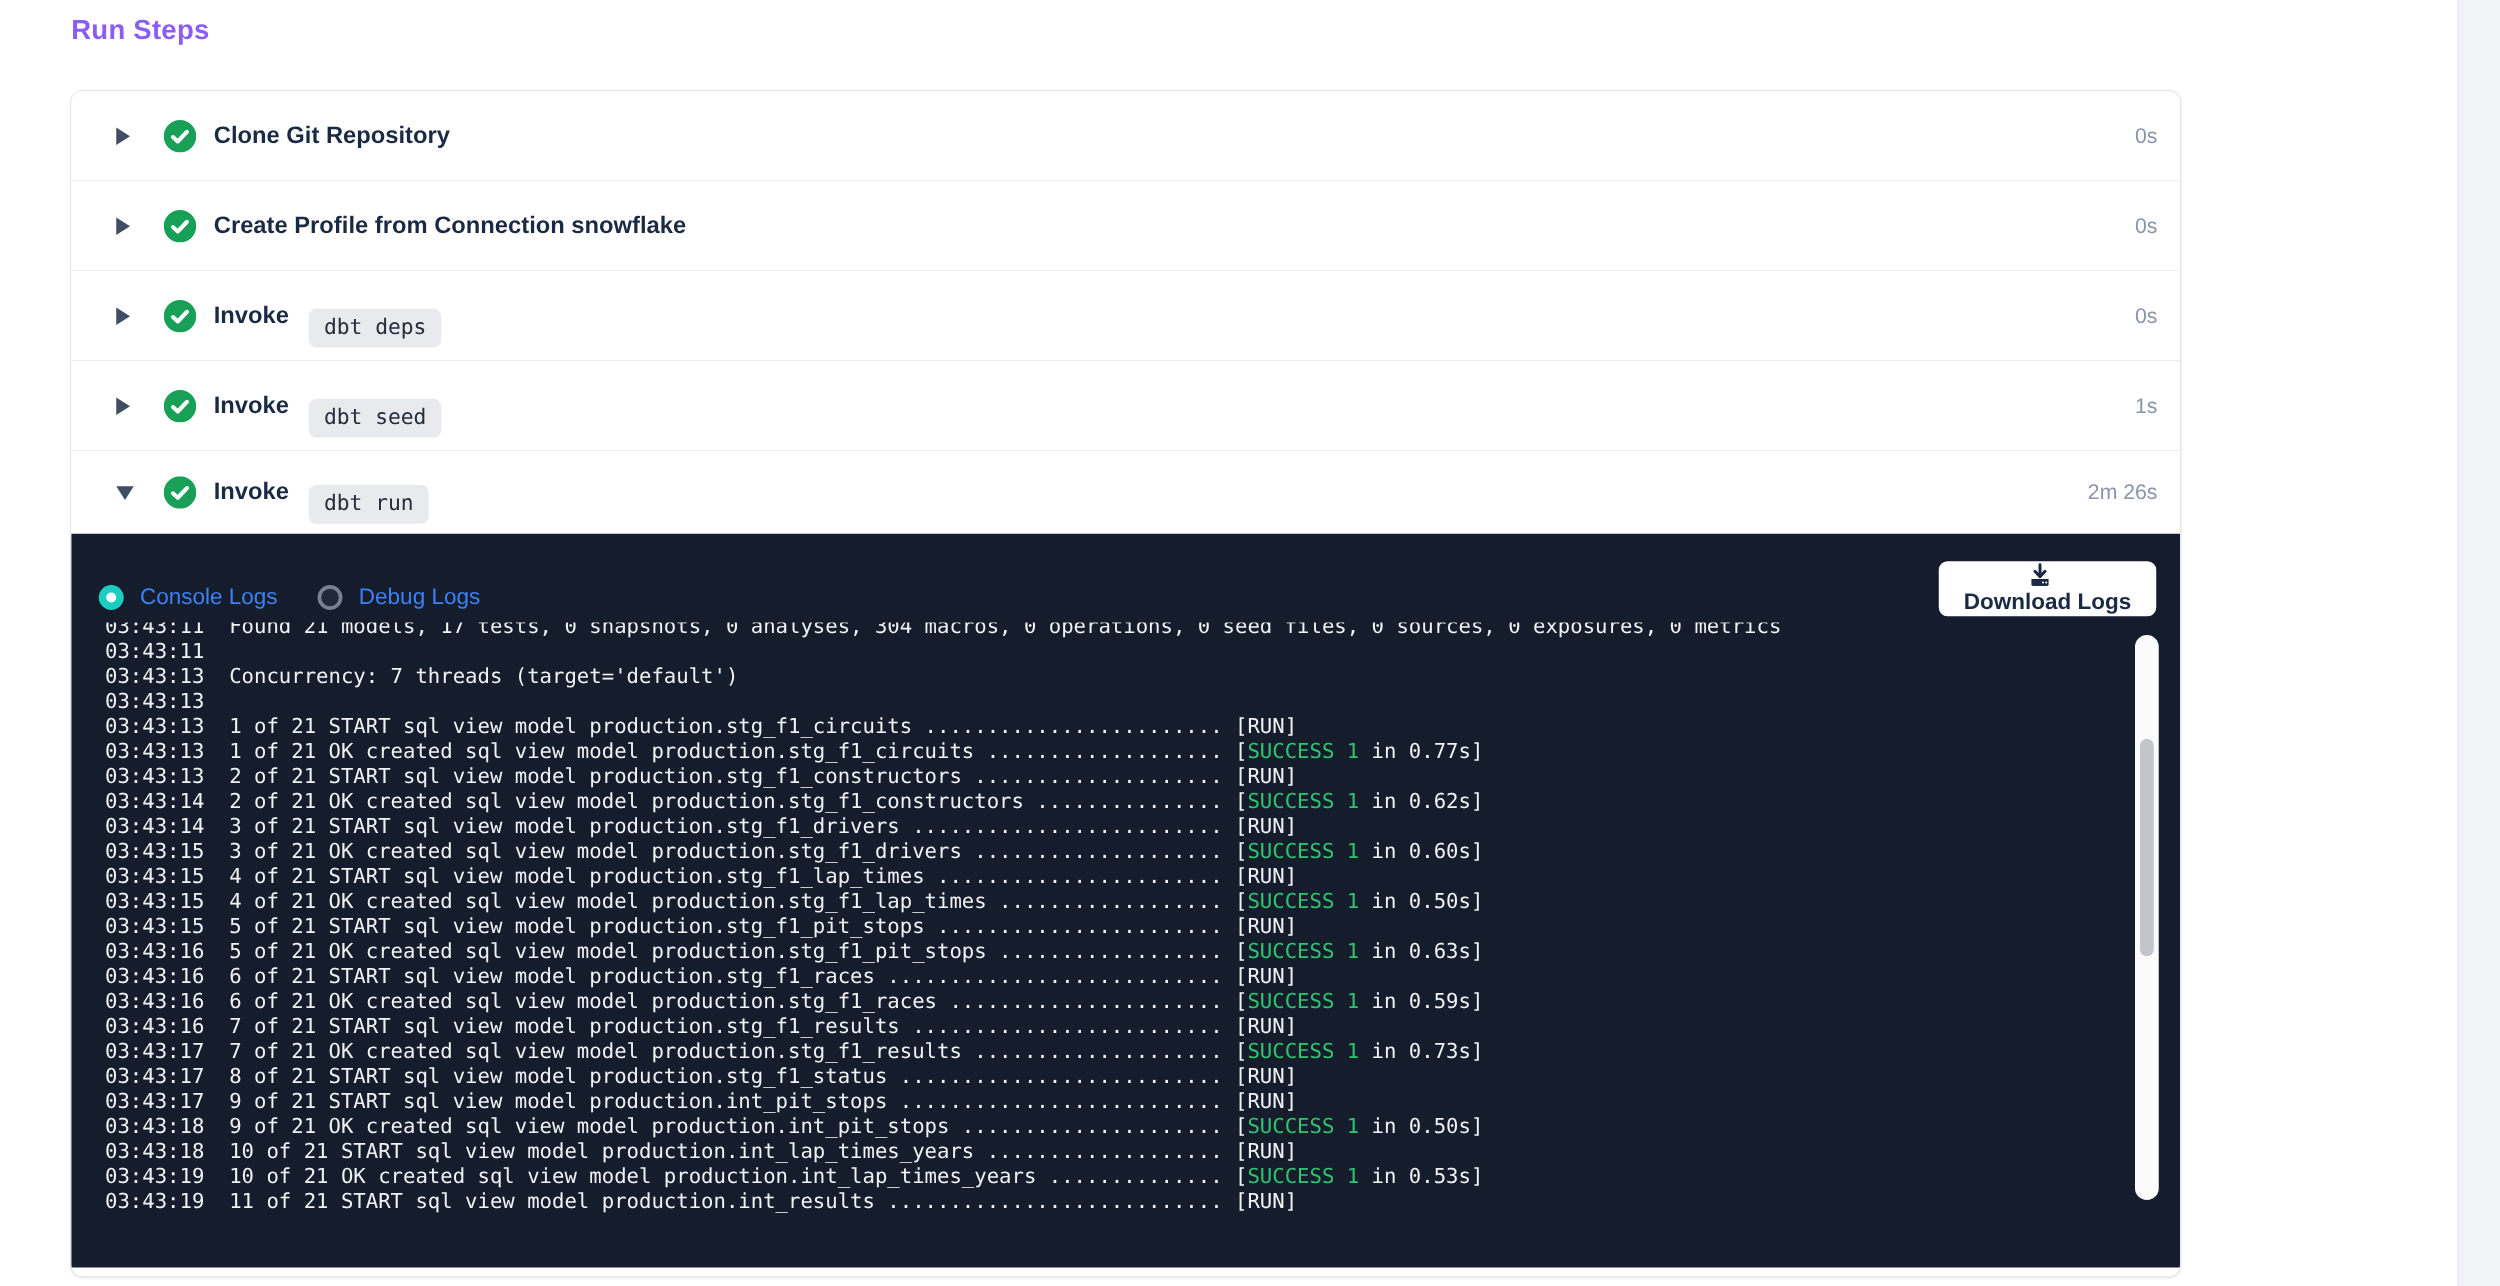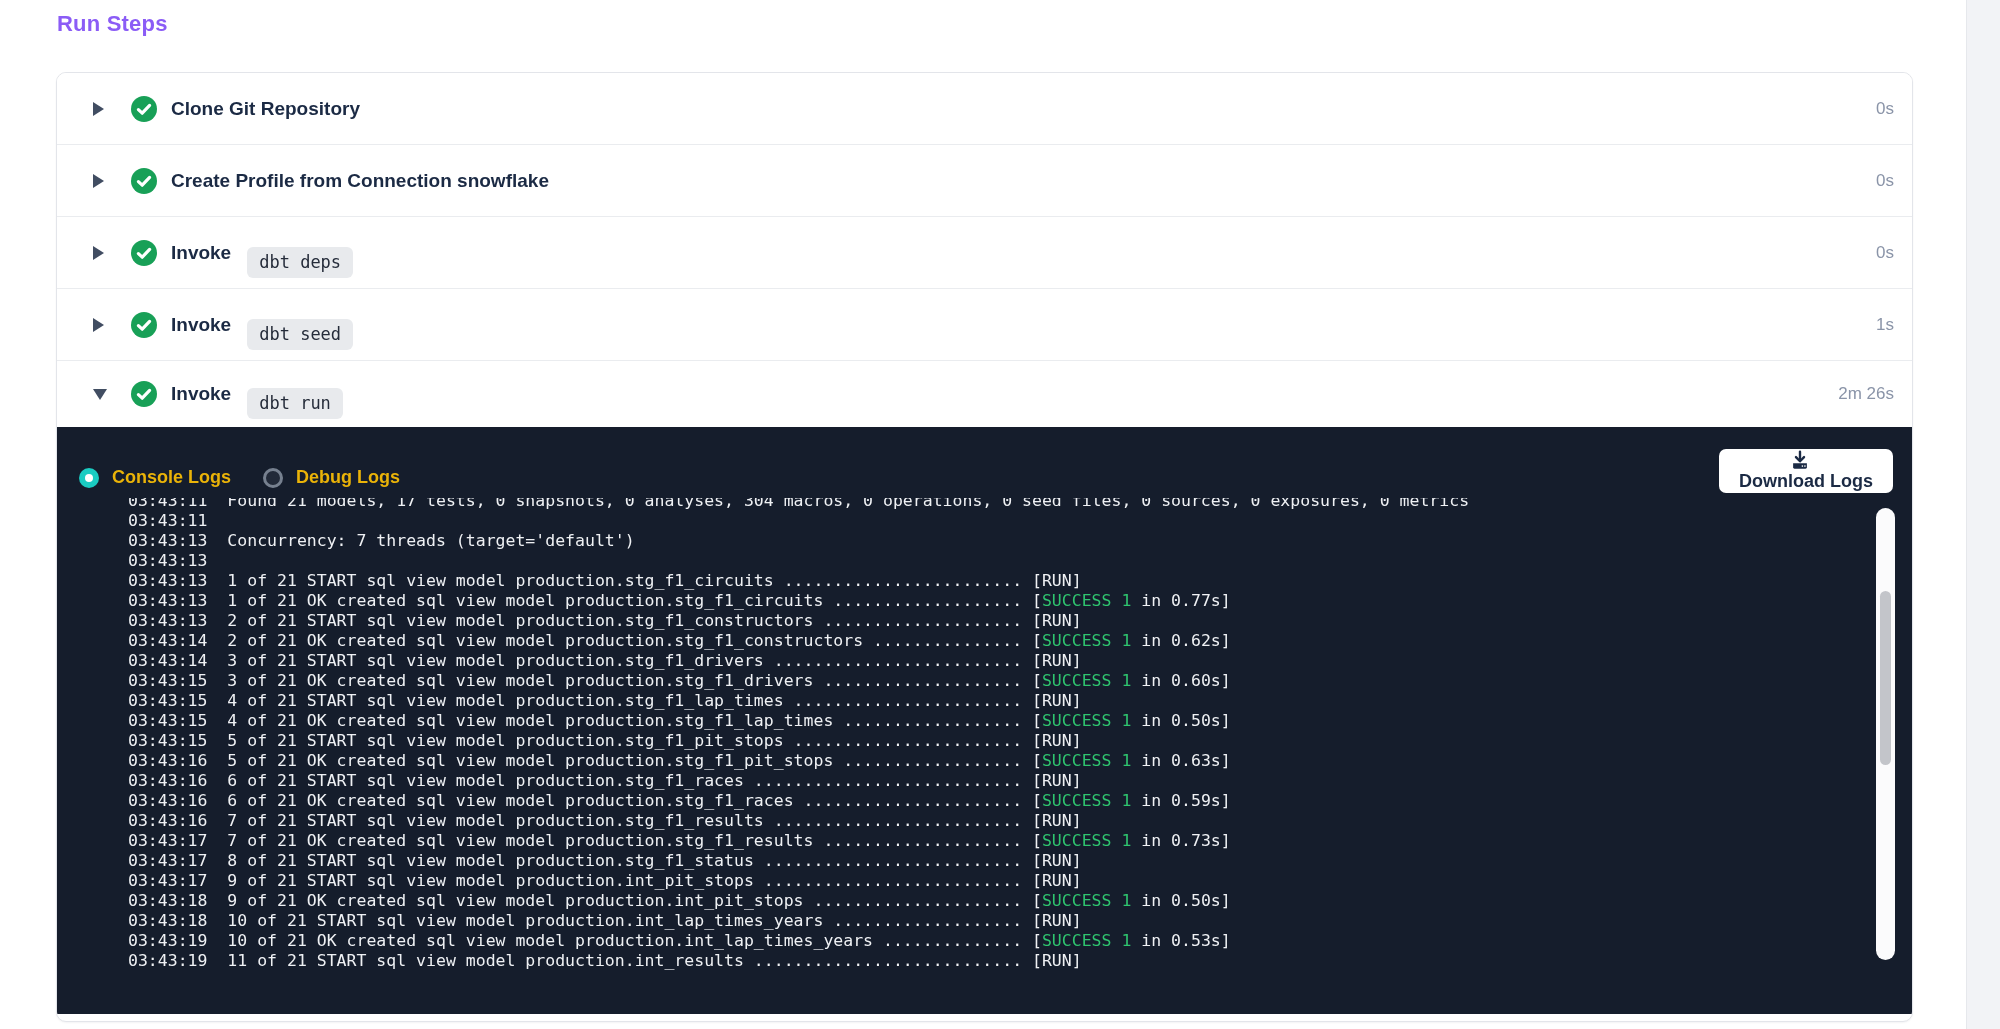--- a/index.html
+++ b/index.html
@@ -2,21 +2,21 @@
 <html><head>
 <meta charset="utf-8">
 <style>
   html,body{margin:0;padding:0;background:#ffffff;}
   .page{position:relative;width:2000px;height:1029px;background:#ffffff;overflow:hidden;
         font-family:"Liberation Sans", sans-serif;}
   .gutter{position:absolute;top:0;right:0;width:33px;height:100%;
           background:#F2F3F6;border-left:1px solid #E6E8EC;}
   .page-title{position:absolute;left:57px;top:11px;font-size:22px;font-weight:700;
               color:#8b5cf6;letter-spacing:.2px;}
-  .card{position:absolute;left:56px;top:72px;width:1857px;height:950px;background:#fff;
+  .card{position:absolute;left:56px;top:72px;width:1689px;height:950px;background:#fff;
         border:1px solid #E3E5EA;border-radius:10px;box-shadow:0 1px 2px rgba(16,24,40,.05);
         overflow:hidden;box-sizing:border-box;}
   .step-row{height:72px;display:flex;align-items:center;padding-left:36px;
             border-bottom:1px solid #EAECEF;box-sizing:border-box;background:#fff;}
   .step-row.last{height:66px;border-bottom:none;}
   .caret{width:14px;display:inline-block;margin-right:24px;flex:0 0 auto;}
   .caret i{display:block;width:0;height:0;}
   .caret.right i{border-left:11px solid #414D62;border-top:7px solid transparent;border-bottom:7px solid transparent;}
   .caret.down i{border-top:11px solid #414D62;border-left:7px solid transparent;border-right:7px solid transparent;}
   .check{width:26px;height:26px;margin-right:14px;flex:0 0 auto;}
@@ -26,26 +26,26 @@
   .duration{margin-left:auto;padding-right:18px;font-size:17px;color:#8A94A8;}
   
   .panel{position:relative;height:587px;background:var(--panel-bg,#151D2C);}
   .panel-header{height:71px;display:flex;align-items:flex-end;padding:0 0 10px 22px;box-sizing:border-box;}
   .radio-tab{display:flex;align-items:center;margin-right:32px;cursor:pointer;}
   .radio-dot{width:20px;height:20px;border-radius:50%;margin-right:13px;position:relative;box-sizing:border-box;}
   .radio-tab.selected .radio-dot{background:var(--accent-teal,#1ACCC2);}
   .radio-tab.selected .radio-dot::after{content:"";position:absolute;left:6px;top:6px;width:8px;height:8px;
         border-radius:50%;background:#fff;}
   .radio-tab.unselected .radio-dot{border:3px solid #76808F;background:#222A39;}
-  .radio-label{font-size:18px;font-weight:700;color:#eab308;}
+  .radio-label{font-size:18px;font-weight:400;color:#3b82f6;}
   .dl-btn{position:absolute;right:19px;top:22px;height:44px;background:#FFFFFF;border:none;
           border-radius:7px;display:flex;align-items:center;padding:0 20px;cursor:pointer;
           font-family:"Liberation Sans", sans-serif;font-size:18px;font-weight:700;color:#1B2A44;flex-direction:column;}
   .dl-btn svg{margin-right:12px;}
-  .log-view{position:absolute;left:0;right:0;top:71px;bottom:0;overflow:hidden;padding-left:27px;margin-left:44px;}
+  .log-view{position:absolute;left:0;right:0;top:71px;bottom:0;overflow:hidden;padding-left:27px;}
   .log-line{font-family:"DejaVu Sans Mono", monospace;font-size:16.5px;line-height:20px;
             color:#EFF1F4;white-space:pre;}
   .log-line:first-child{margin-top:-7px;}
   .log-green{color:var(--log-green,#2FC56F);}
   .scroll-track{position:absolute;right:17px;top:81px;width:19px;height:452px;background:#FBFBFC;border-radius:10px;}
   .scroll-thumb{position:absolute;left:4px;top:83px;width:11px;height:174px;background:#C3C5CA;border-radius:6px;}
 </style>
 </head>
 <body>
 

